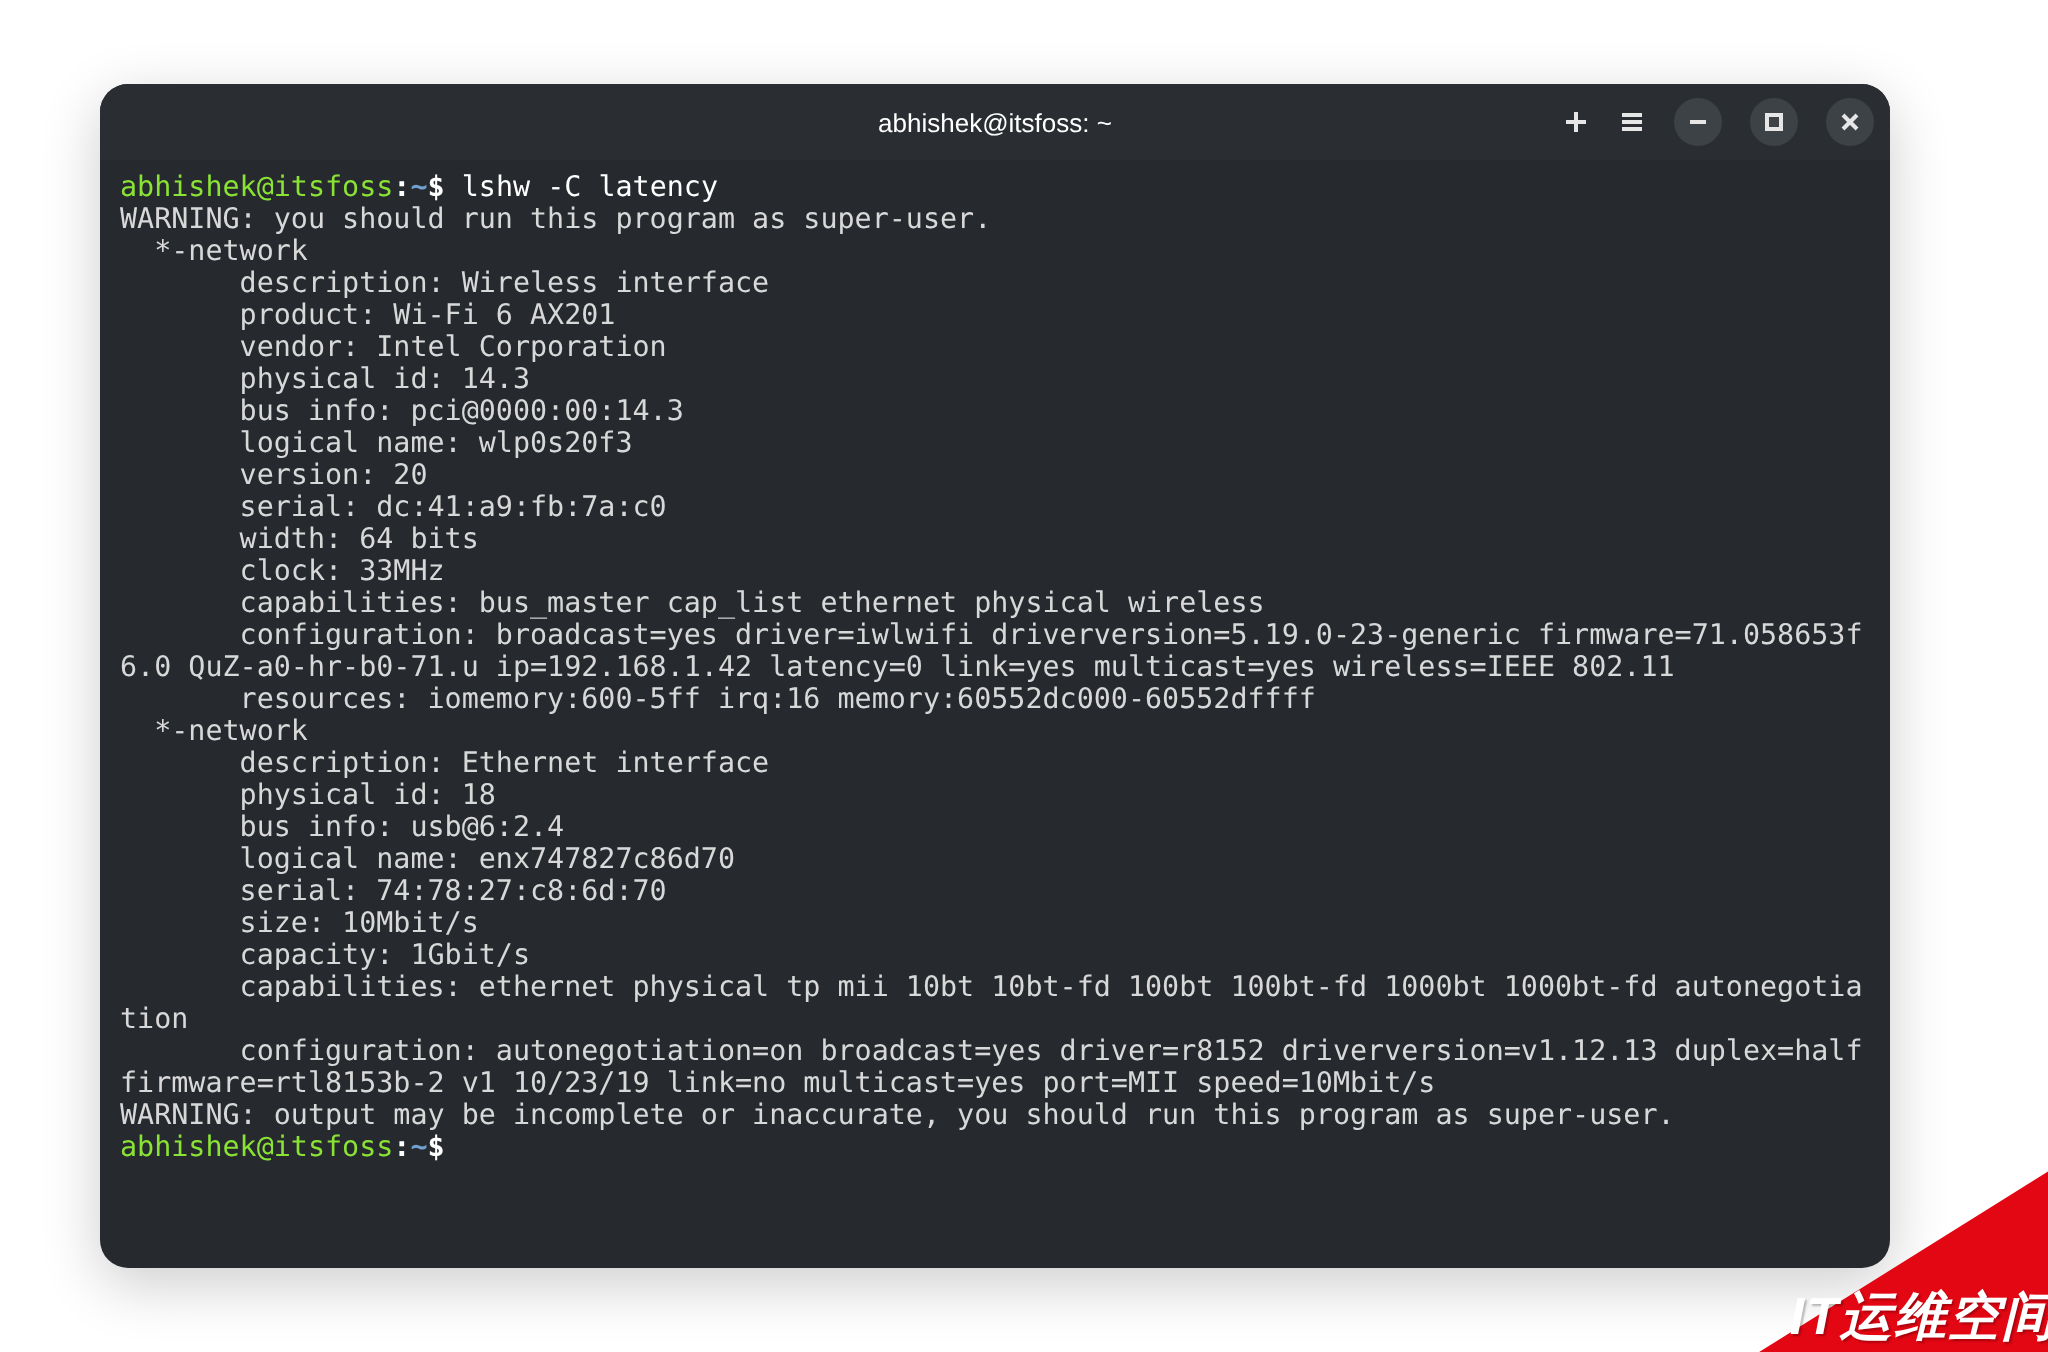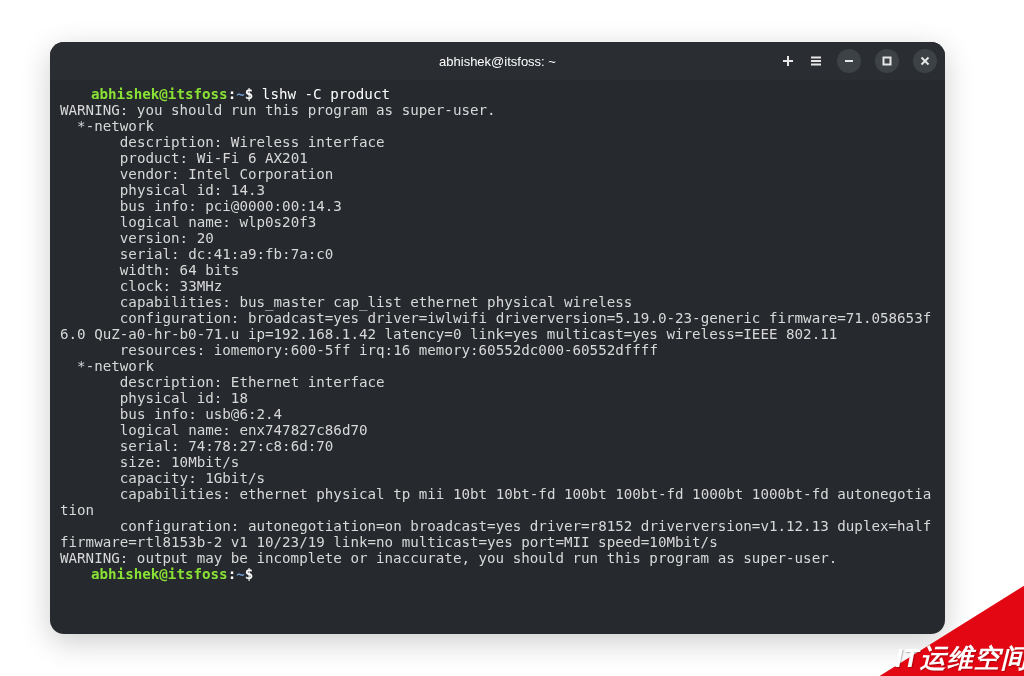--- a/index.html
+++ b/index.html
@@ -68,21 +68,21 @@
     flex: 1;
     padding: 6px 10px;
     font-family: "DejaVu Sans Mono", "Menlo", "Consolas", monospace;
     font-size: 14.2px;
     line-height: 16px;
     color: #d8d8d8;
     white-space: pre-wrap;
     word-break: break-all;
     overflow: hidden;
   }
-  .prompt-user { color: #8ae234; font-weight: bold; margin-left: 31px; }
+  .prompt-user { color: #8ae234; font-weight: normal; }
   .prompt-colon { color: #ffffff; font-weight: bold; }
   .prompt-path { color: #729fcf; font-weight: bold; }
   .cmd { color: #ffffff; }
   .out { color: #d8d8d8; }
   
   .banner {
     position: absolute;
     right: -10px;
     bottom: -6px;
     width: 260px;
@@ -149,21 +149,21 @@
       </span>
       <span class="ctrl-icon ctrl-circle">
         <svg class="ctrl-svg-sm" viewBox="0 0 10 10">
             <line x1="1.5" y1="1.5" x2="8.5" y2="8.5"></line>
             <line x1="8.5" y1="1.5" x2="1.5" y2="8.5"></line>
           </svg>
       </span>
     </div>
   </div>
 
-  <div class="terminal-body"><span class="prompt-user">abhishek@itsfoss</span><span class="prompt-colon">:</span><span class="prompt-path">~</span><span class="prompt-colon">$</span> <span class="cmd">lshw -C product</span>
+  <div class="terminal-body"><span class="prompt-user">abhishek@itsfoss</span><span class="prompt-colon">:</span><span class="prompt-path">~</span><span class="prompt-colon">$</span> <span class="cmd">lshw -C latency</span>
 <span class="out" id="output-block">WARNING: you should run this program as super-user.
   *-network
        description: Wireless interface
        product: Wi-Fi 6 AX201
        vendor: Intel Corporation
        physical id: 14.3
        bus info: pci@0000:00:14.3
        logical name: wlp0s20f3
        version: 20
        serial: dc:41:a9:fb:7a:c0

